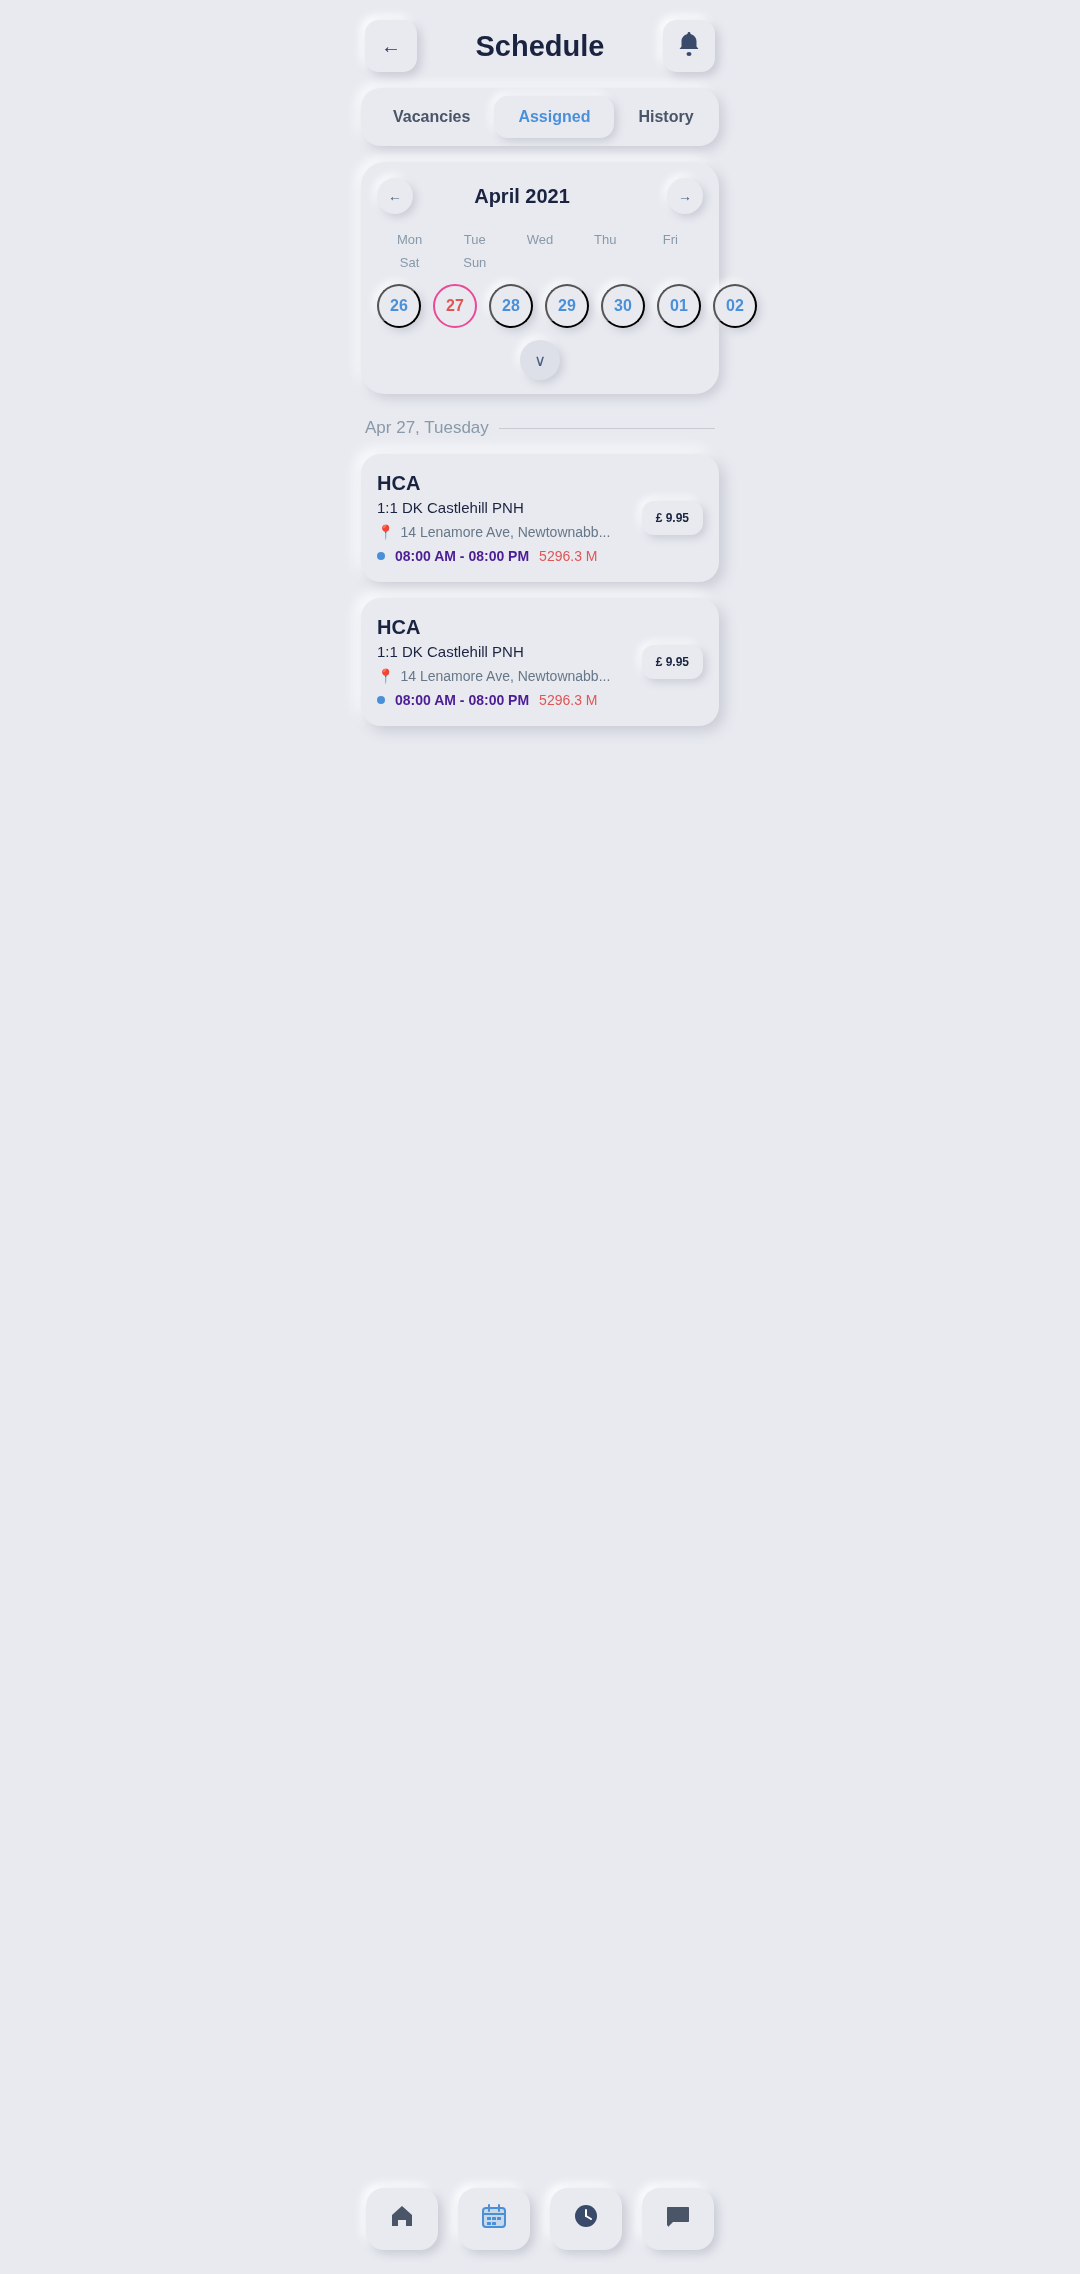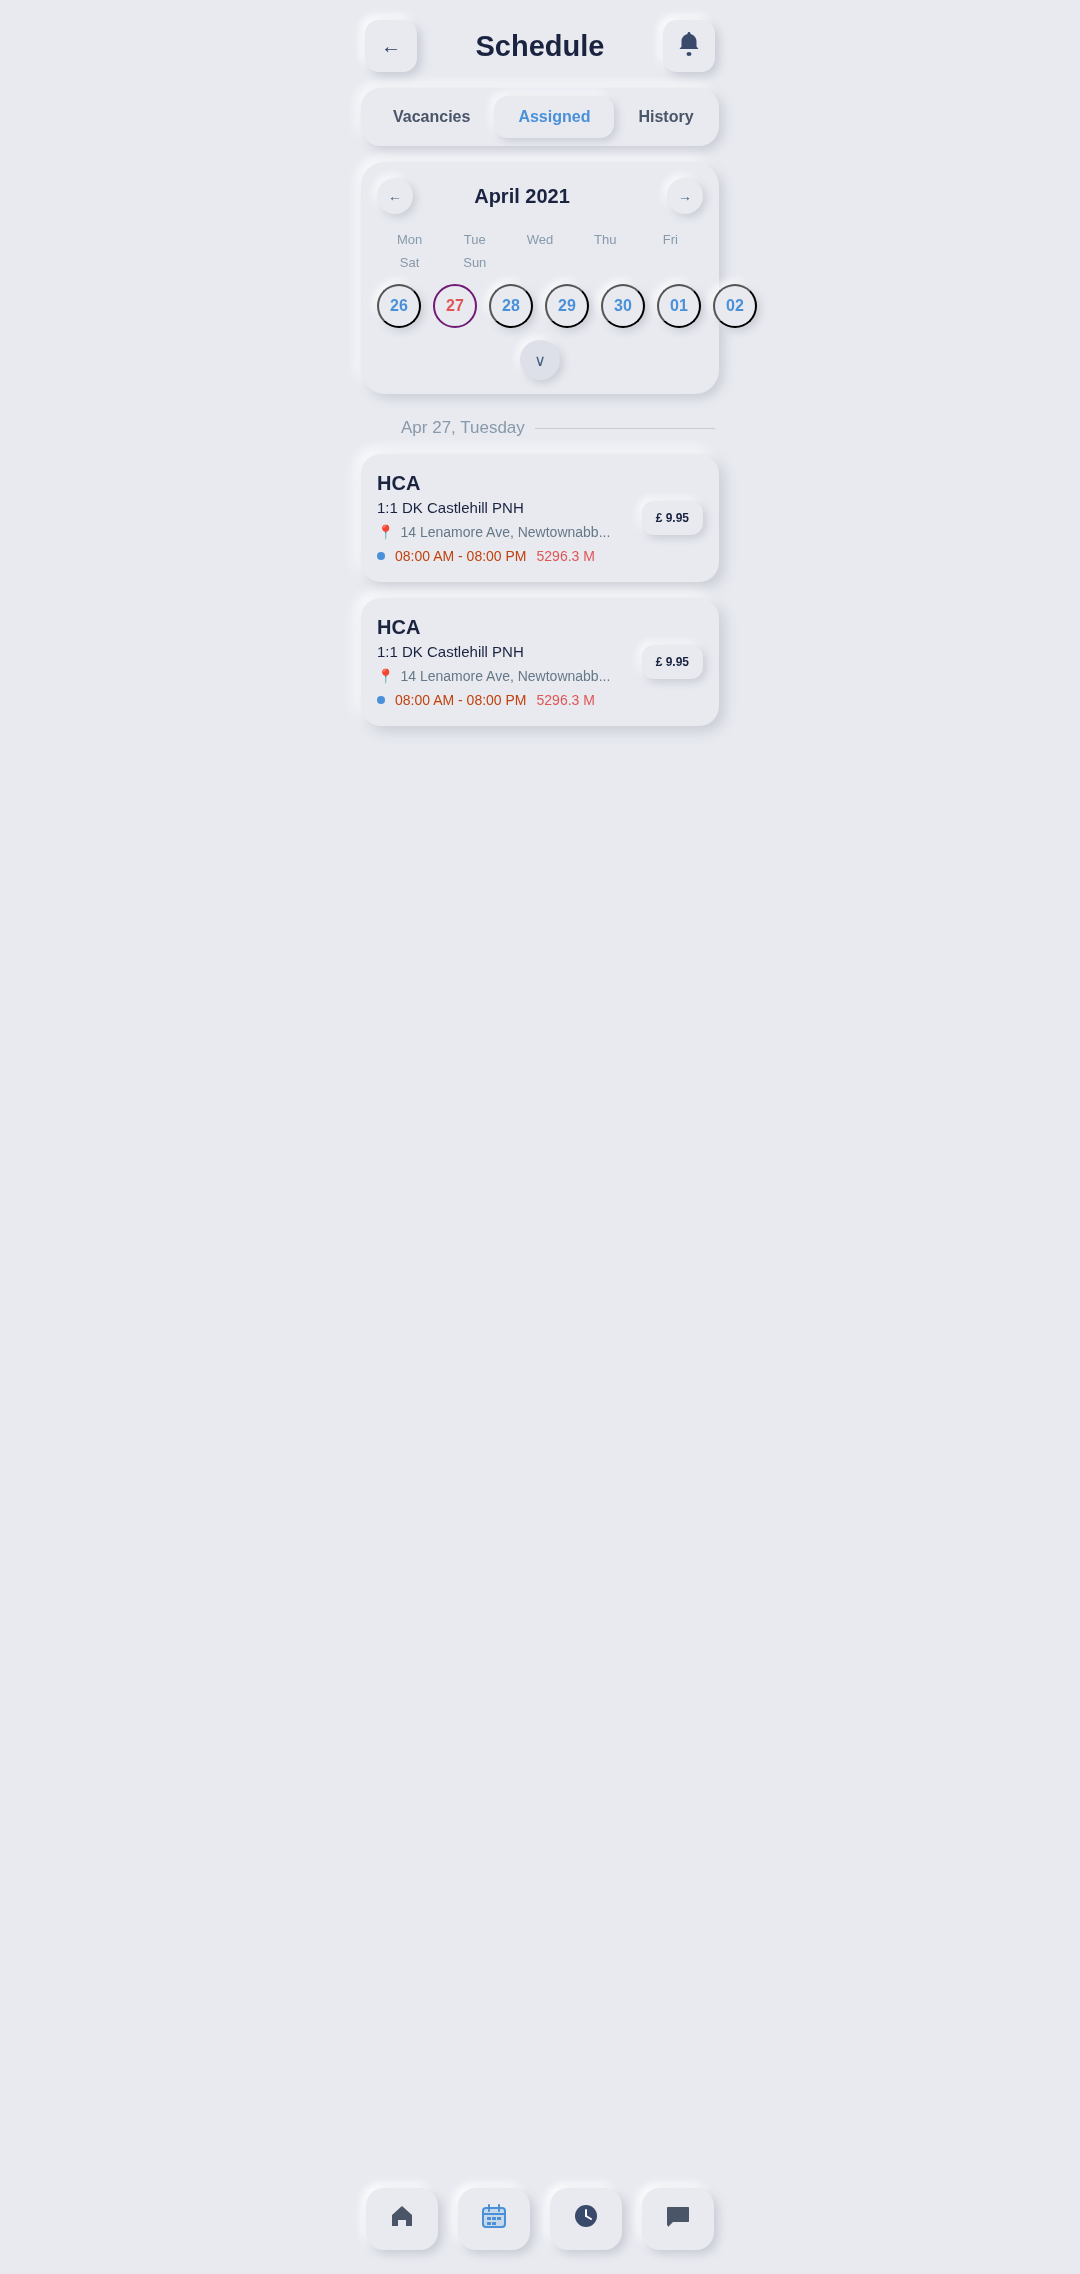--- a/index.html
+++ b/index.html
@@ -153,21 +153,21 @@
       font-weight: 600;
       color: #4a90d9;
       cursor: pointer;
       margin: 0 auto;
       background: #e8eaf0;
       box-shadow: 3px 3px 8px #c8cad4, -3px -3px 8px #ffffff;
     }
 
     .cal-day.selected {
       color: #e05555;
-      border: 2px solid #701a75;
+      border: 2px solid #ec4899;
       box-shadow: none;
       background: #e8eaf0;
     }
 
     .cal-expand {
       display: flex;
       justify-content: center;
       padding: 12px 0 14px 0;
     }
 
@@ -191,21 +191,20 @@
       padding: 16px 20px 8px 20px;
     }
 
     .date-label {
       font-size: 17px;
       color: #8899aa;
       font-weight: 400;
       display: flex;
       align-items: center;
       gap: 10px;
-      margin-left: 36px;
     }
 
     .date-label::after {
       content: '';
       flex: 1;
       height: 1px;
       background: #c8cad4;
     }
 
     
@@ -260,22 +259,22 @@
 
     .time-dot {
       width: 8px;
       height: 8px;
       border-radius: 50%;
       background: #4a90d9;
       flex-shrink: 0;
     }
 
     .time-text {
-      color: #c2410c;
-      font-weight: 400;
+      color: #4c1d95;
+      font-weight: 700;
     }
 
     .distance-text {
       color: #e05555;
       font-weight: 500;
     }
 
     .price-badge {
       background: #e8eaf0;
       box-shadow: 3px 3px 8px #c8cad4, -3px -3px 8px #ffffff;

